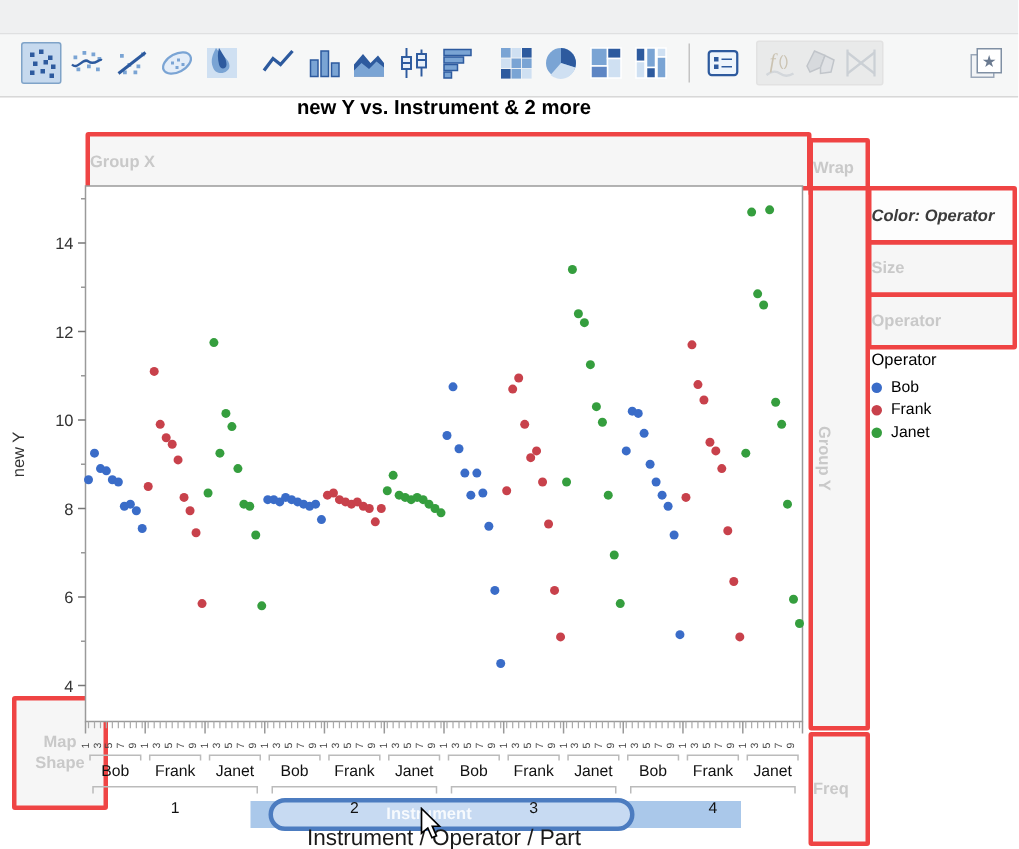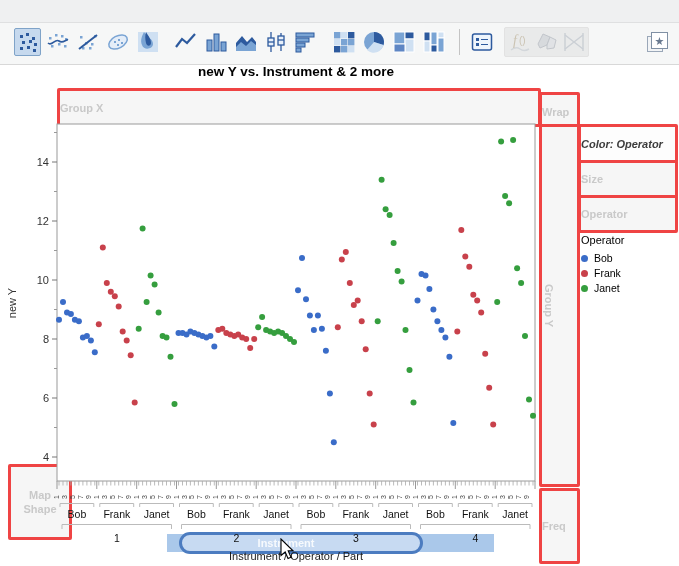--- a/index.html
+++ b/index.html
@@ -45,21 +45,21 @@
   #legend .legend-title{margin-bottom:6px;}
   .legend-entry{display:flex;align-items:center;gap:6px;font-size:10.5px;margin:3px 0;}
   .legend-dot{width:7px;height:7px;border-radius:50%;display:inline-block;}
   
   #drop-band{position:absolute;left:167px;top:534px;width:327px;height:18px;background:#aac8ea;z-index:1;}
   #drag-pill{position:absolute;left:179px;top:532px;width:238px;height:16px;z-index:2;
         border:3px solid #4c7cc0;border-radius:11px;background:rgba(223,234,247,.55);
         display:flex;align-items:center;justify-content:center;}
   #drag-pill span{color:rgba(255,255,255,.85);font-size:11px;font-weight:bold;margin-left:-30px;}
   #axis-title{position:absolute;left:57px;top:550px;width:478px;text-align:center;
-        font-size:11px;color:#1a1a1a;z-index:4;}
+        font-size:15px;color:#1a1a1a;z-index:4;}
   #chart-layer{position:absolute;left:0;top:0;width:679px;height:566px;z-index:3;
         font-family:"Liberation Sans",sans-serif;pointer-events:none;}
   #cursor{position:absolute;left:280px;top:538px;z-index:5;}
 </style>
 </head>
 <body>
 
 <div id="stage">
   <div id="top-strip"></div>
   <div id="toolbar-strip"></div>

